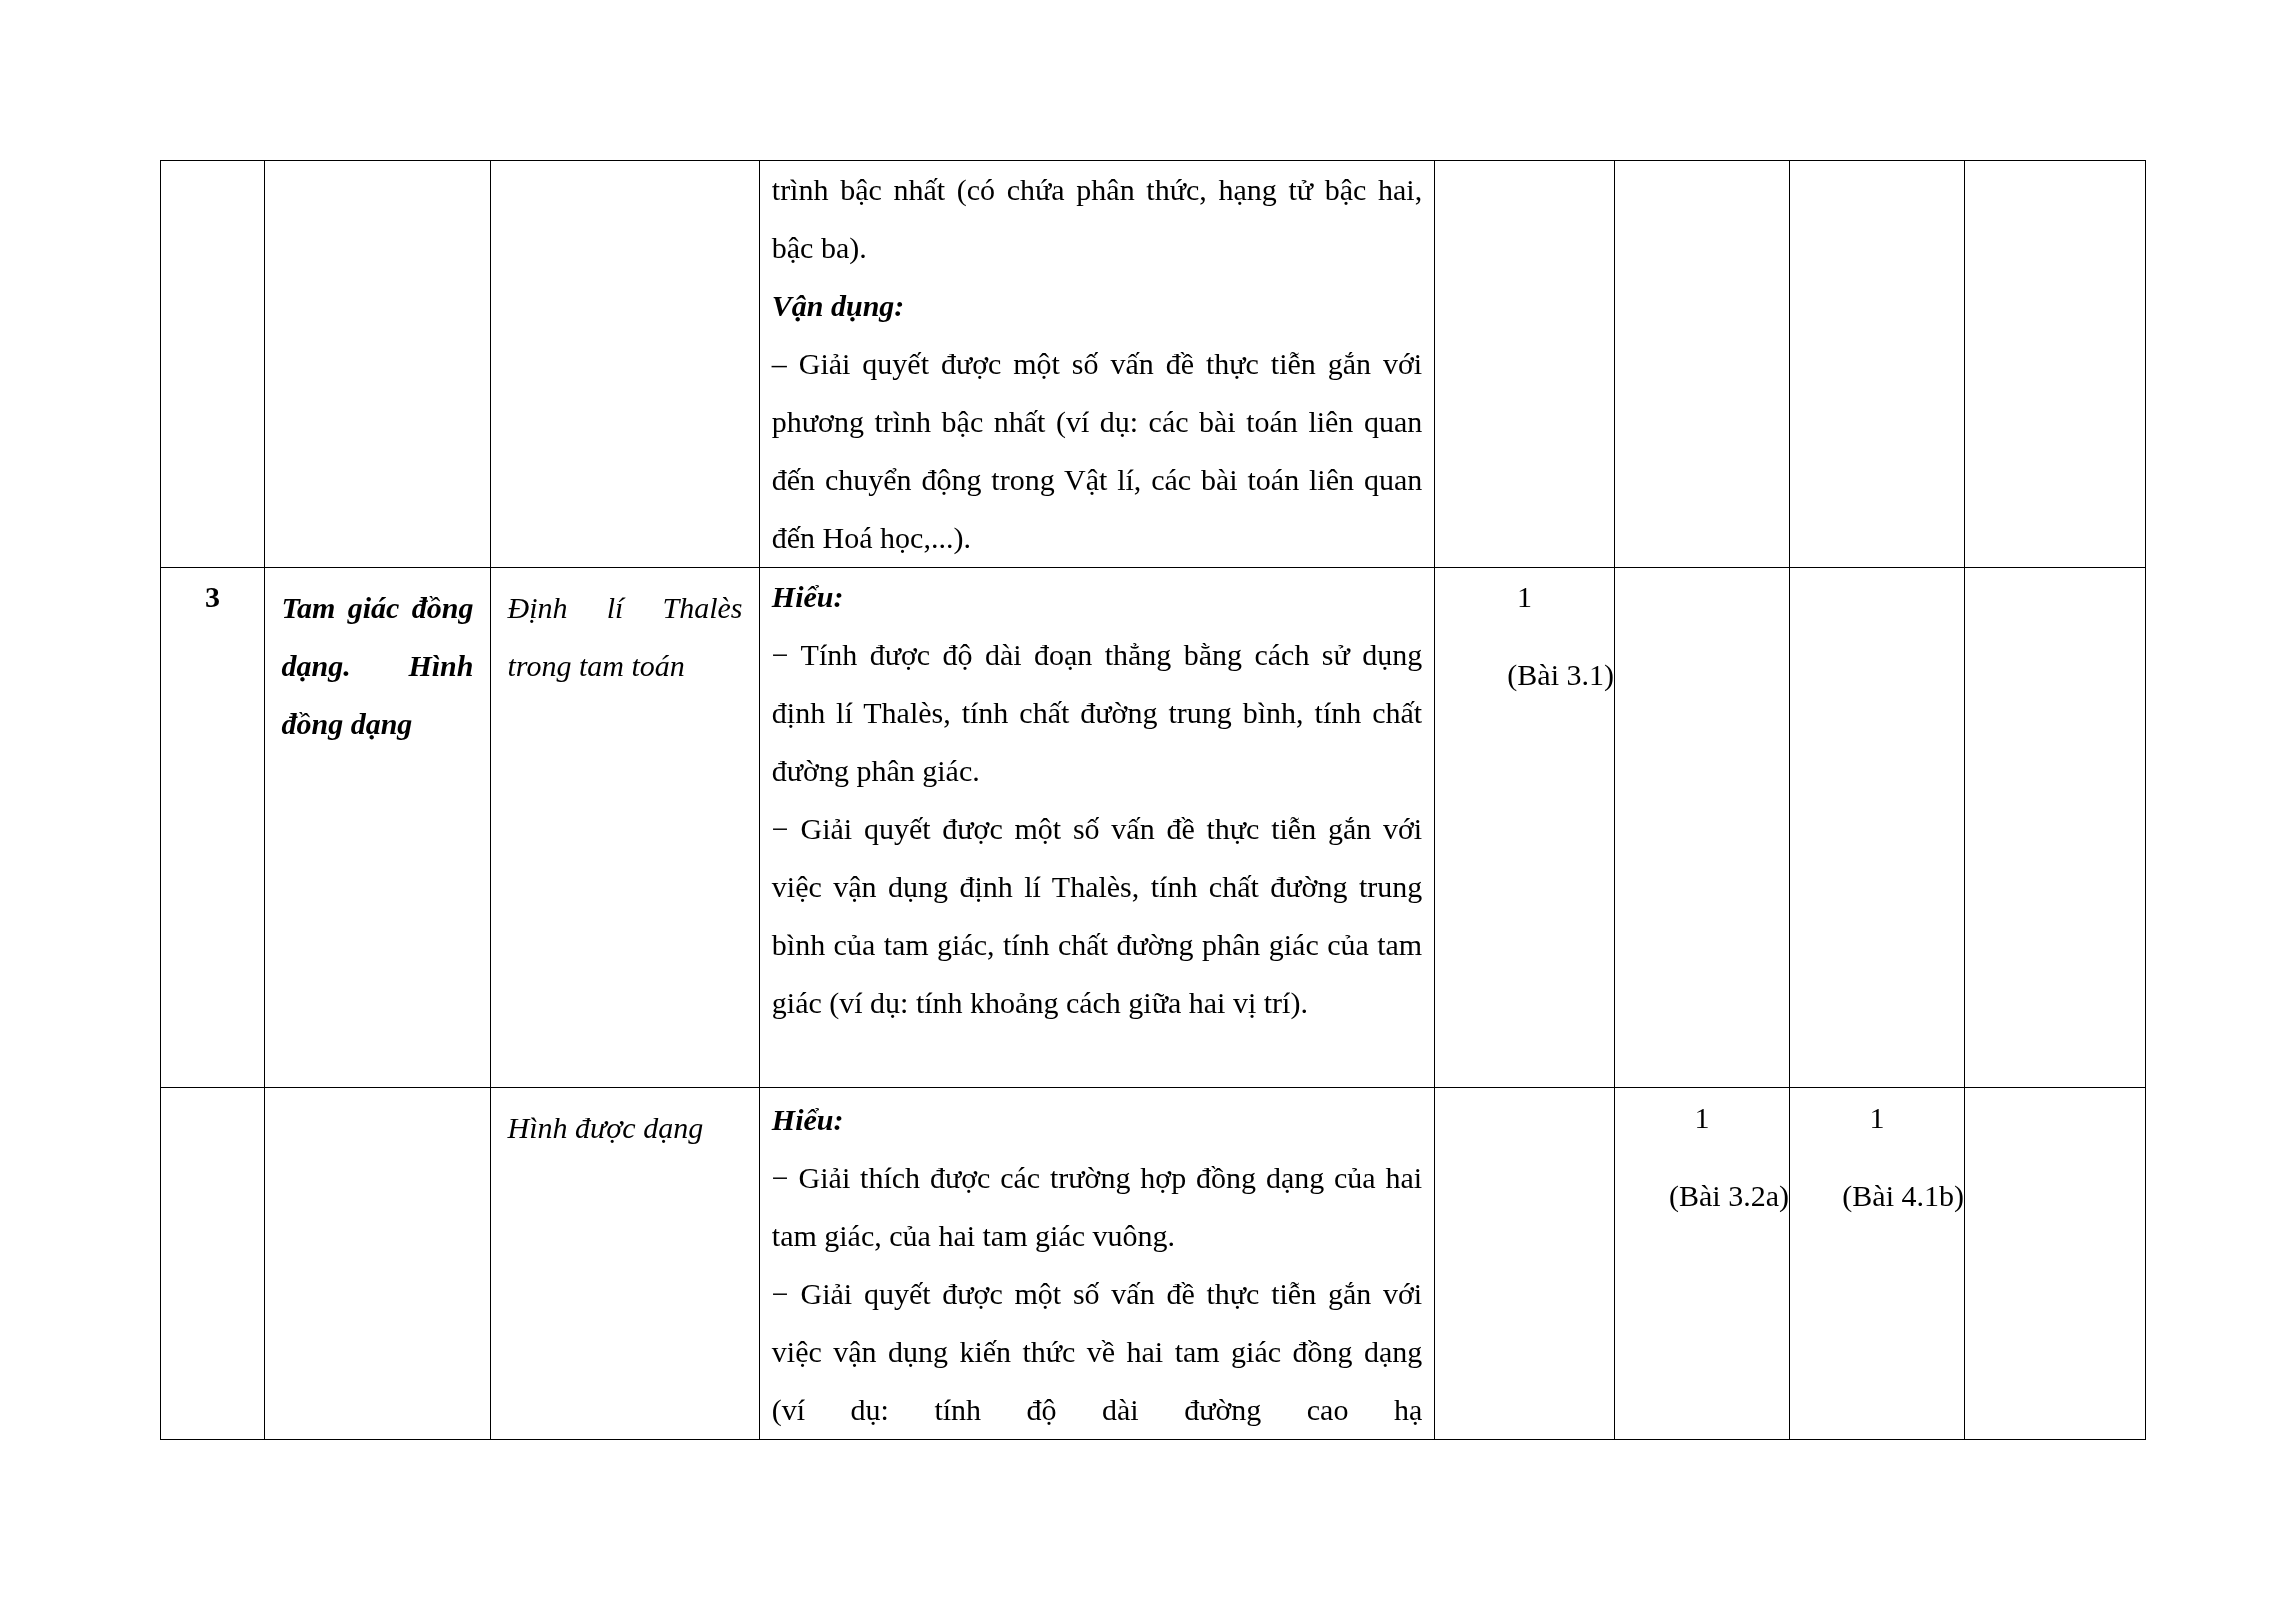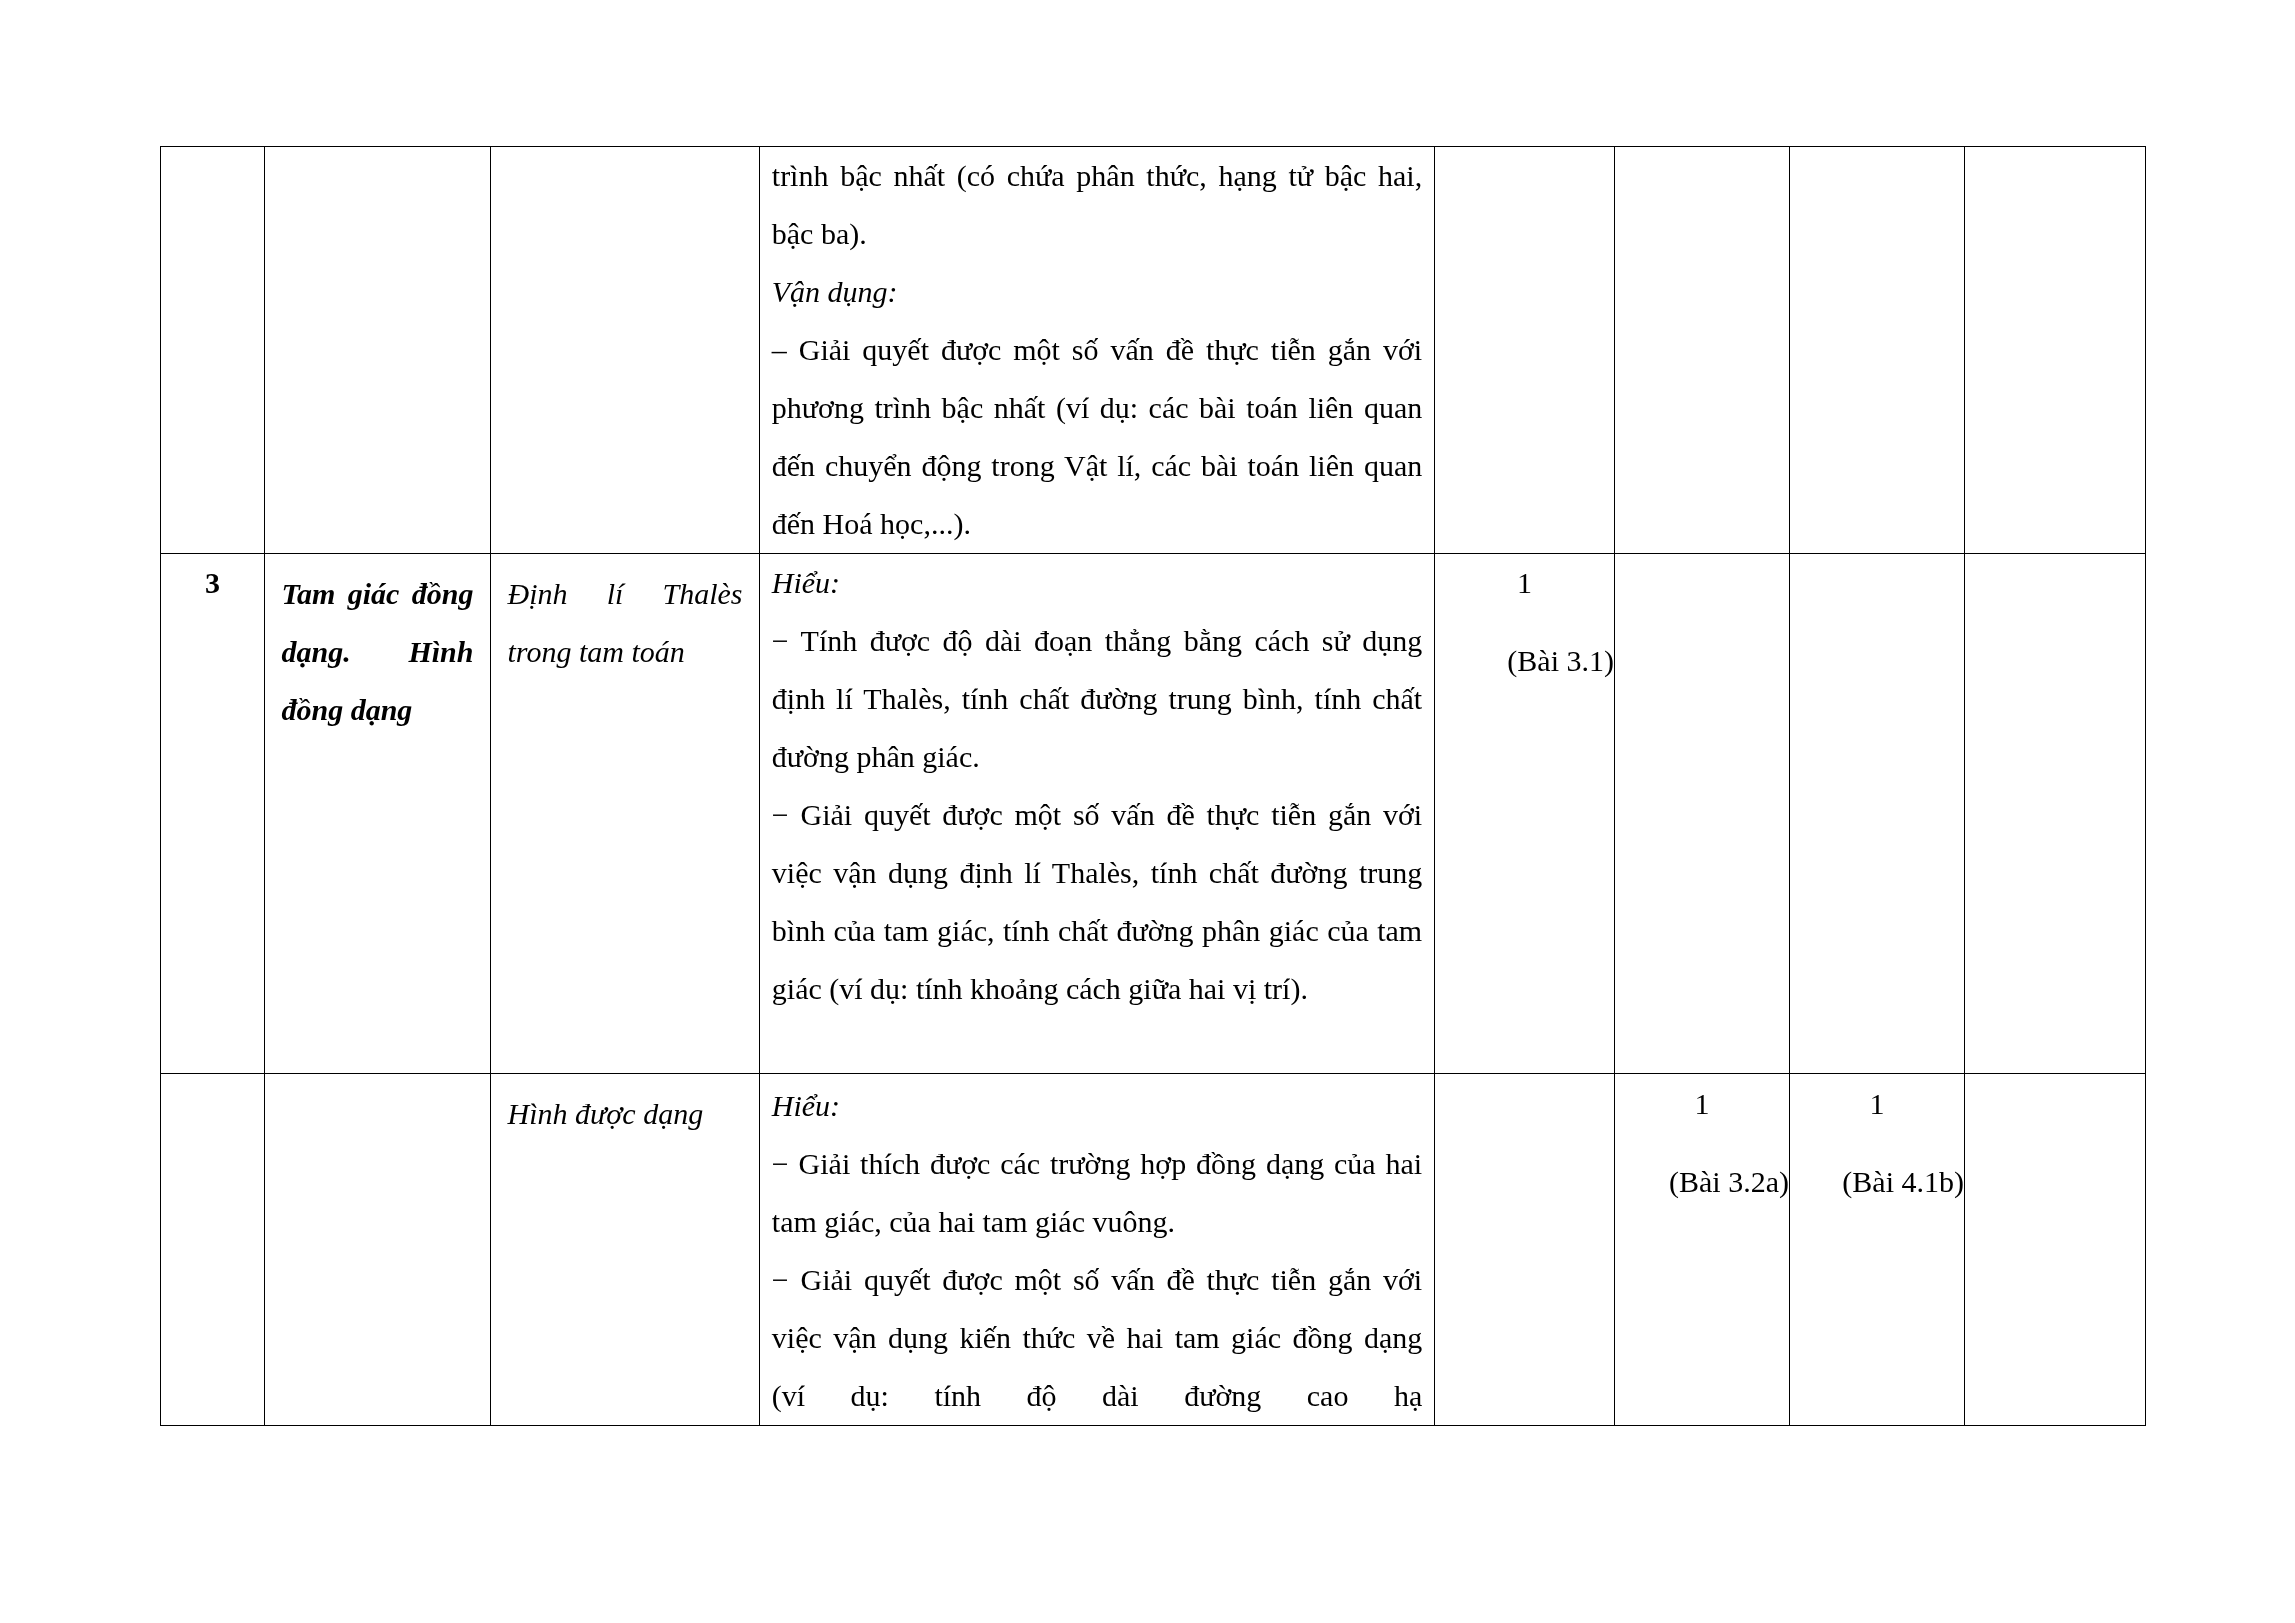--- a/index.html
+++ b/index.html
@@ -10,21 +10,21 @@
   body {
     width: 2295px;
     height: 1623px;
     position: relative;
     font-family: "Liberation Serif", "DejaVu Serif", serif;
     color: #000000;
   }
   table.spec-table {
     position: absolute;
     left: 160px;
-    top: 146px;
+    top: 160px;
     width: 1984px;
     border-collapse: collapse;
     table-layout: fixed;
     border: 1.6px solid #000000;
   }
   table.spec-table td {
     border: 0.8px solid #000000;
     vertical-align: top;
     padding: 0;
     overflow: hidden;
@@ -38,21 +38,21 @@
     line-height: 58px;
   }
   .pad {
     padding: 0 11.8px;
   }
   .para {
     margin: 0;
     text-align: justify;
   }
   .heading {
-    font-weight: normal;
+    font-weight: bold;
     font-style: italic;
     text-align: left;
   }
   .force-last-justify {
     text-align-last: justify;
   }
   td.stt-cell {
     vertical-align: middle;
     text-align: center;
     font-weight: bold;

